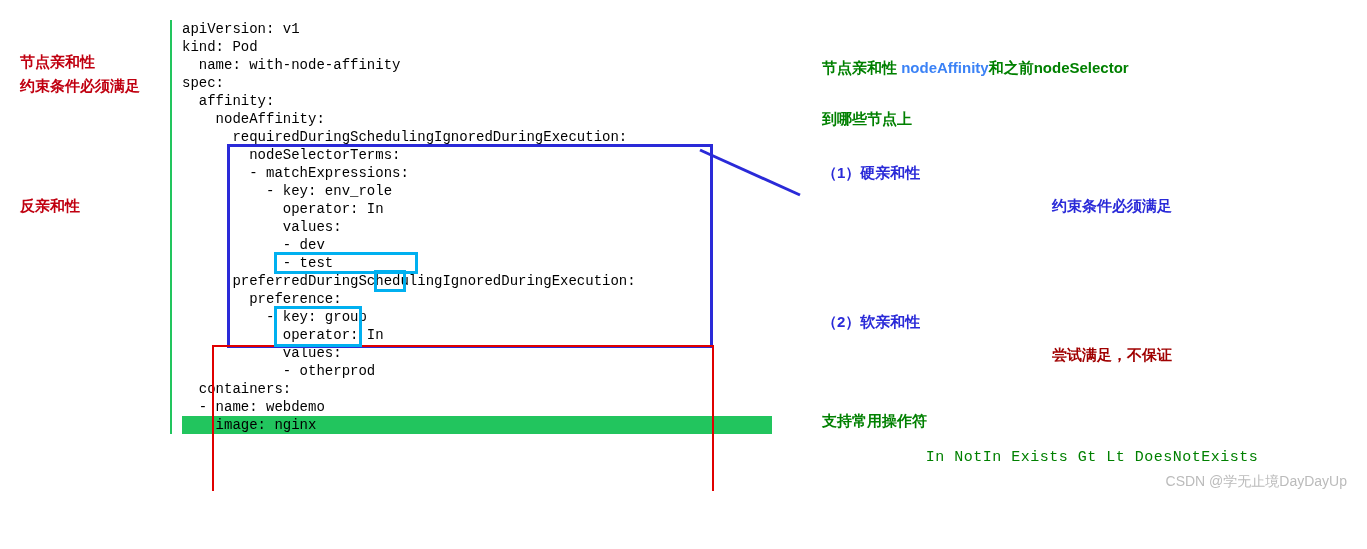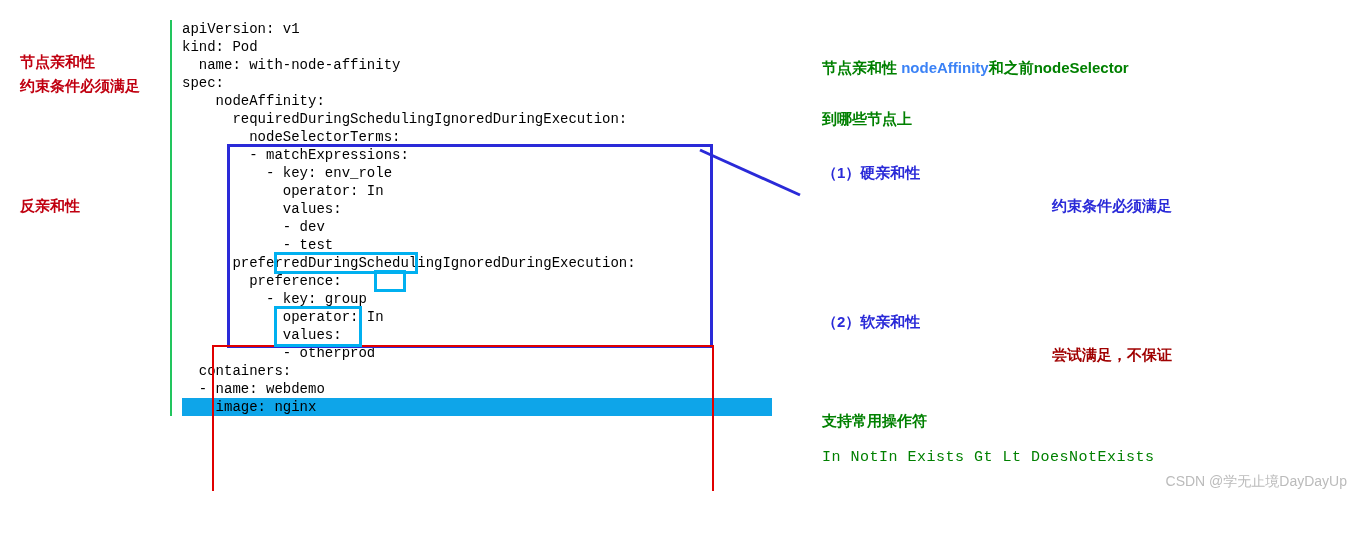--- a/index.html
+++ b/index.html
@@ -33,21 +33,21 @@
     font-size: 14px;
     line-height: 18px;
     color: #000;
     border-left: 2px solid #22c55e;
     padding-left: 10px;
     position: relative;
     flex-shrink: 0;
     width: 590px;
   }
   .code-line { white-space: pre; }
-  .cursor-line { background: #0ea5e9; }
+  .cursor-line { background: #22c55e; }
   .blue-box {
     position: absolute;
     left: 55px;
     top: 124px;
     width: 486px;
     height: 204px;
     border: 3px solid #2a2ad8;
     box-sizing: border-box;
     pointer-events: none;
     z-index: 1;
@@ -81,21 +81,21 @@
     line-height: 1.7;
   }
   .desc-block { margin-top: 35px; }
   .green { color: #008000; font-weight: bold; }
   .red { color: #3b82f6; font-weight: bold; }
   .blue { color: #2a2ad8; font-weight: bold; }
   .blue-text { color: #2a2ad8; }
   .dark-red { color: #a00000; font-weight: bold; }
   .section { margin-top: 28px; }
   .indent { margin-left: 40px; margin-top: 8px; text-align: center; }
-  .ops { font-family: "Courier New", monospace; color: #008000; margin-top: 12px; letter-spacing: 0.5px; }
+  .ops { font-family: "Courier New", monospace; color: #008000; margin-top: 12px; letter-spacing: 0.5px; text-align: center; }
   .watermark {
     position: absolute;
     right: 20px;
     bottom: 0;
     color: #bbb;
     font-size: 14px;
   }
   svg.connector {
     position: absolute;
     left: 0; top: 0;
@@ -114,20 +114,21 @@
       <span>约束条件必须满足</span>
     </div>
     <div class="left-label mid">反亲和性</div>
   </div>
 
   <div class="code-col">
     <div class="code-line">apiVersion: v1</div>
     <div class="code-line">kind: Pod</div>
     <div class="code-line">  name: with-node-affinity</div>
     <div class="code-line">spec:</div>
+    <div class="code-line">  affinity:</div>
     <div class="code-line">    nodeAffinity:</div>
     <div class="code-line">      requiredDuringSchedulingIgnoredDuringExecution:</div>
     <div class="code-line">        nodeSelectorTerms:</div>
     <div class="code-line">        - matchExpressions:</div>
     <div class="code-line">          - key: env_role</div>
     <div class="code-line">            operator: In</div>
     <div class="code-line">            values:</div>
     <div class="code-line">            - dev</div>
     <div class="code-line">            - test</div>
     <div class="code-line">      preferredDuringSchedulingIgnoredDuringExecution:</div>

